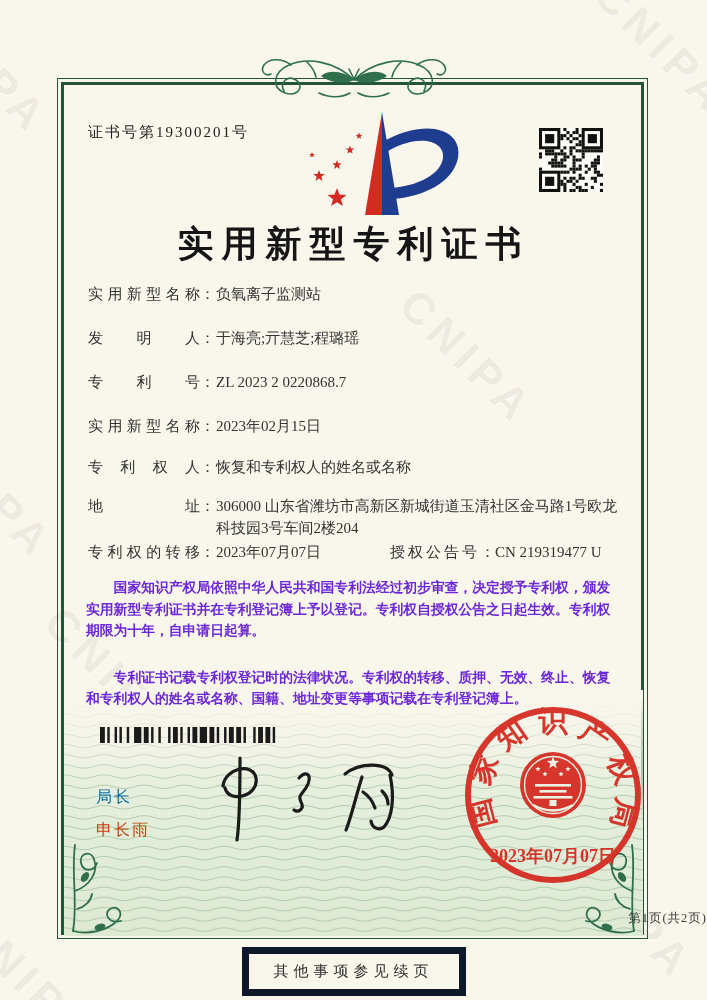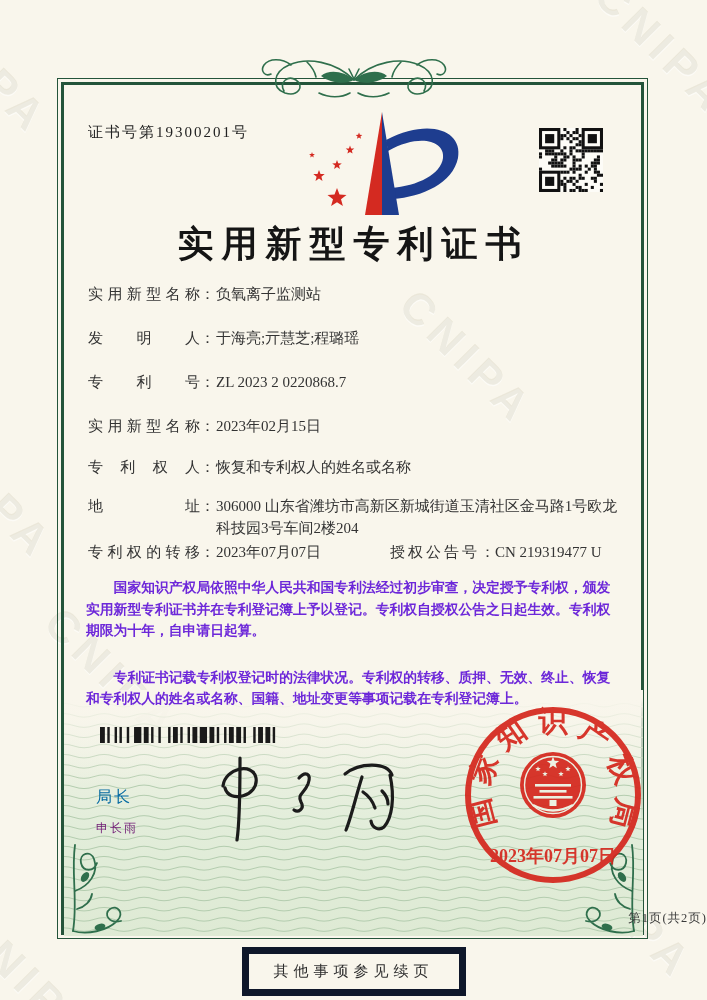--- a/index.html
+++ b/index.html
@@ -41,21 +41,21 @@
   .grant-no { position:absolute; left:302px; top:0; }
   .grant-no .glabel { letter-spacing:3px; }
   .paras { position:absolute; left:86px; top:577px; width:538px; font-size:13.8px;
     line-height:21.5px; color:#6d28d9;font-weight:bold; }
   .paras p { text-indent:2em; }
   .paras p + p { margin-top:25px; }
   .barcode { position:absolute; left:100px; top:727px; }
   .sig-title { position:absolute; left:96px; top:787px; font-family:"Liberation Sans","DejaVu Sans",sans-serif;
     font-size:16px; font-weight:500; color:#0369a1; letter-spacing:2px; }
   .sig-name  { position:absolute; left:96px; top:820px; font-family:"Liberation Sans","DejaVu Sans",sans-serif;
-    font-size:12px; font-weight:500; color:#701a75; letter-spacing:2px; }
+    font-size:16px; font-weight:500; color:#c2410c; letter-spacing:2px; }
   .sig-svg { position:absolute; left:195px; top:750px; }
   .seal { position:absolute; left:463px; top:705px; width:180px; height:180px; opacity:0.93; z-index:3; }
   .pageno { position:absolute; left:0; right:0; top:910px; text-align:right;
     font-size:12.5px; color:#3a3a3a; letter-spacing:1px; }
   .cont { position:absolute; left:50%; top:947px; transform:translateX(-50%);
     border:7px solid #0f172a; padding:8px 25px; font-size:15px; letter-spacing:5px;
     color:#2e2e2e; background:rgba(249,246,236,0.6); white-space:nowrap; z-index:2; }
   .ornament-top { position:absolute; left:219px; top:52px; z-index:2; }
   .flourish { position:absolute; z-index:2; }
 </style>

